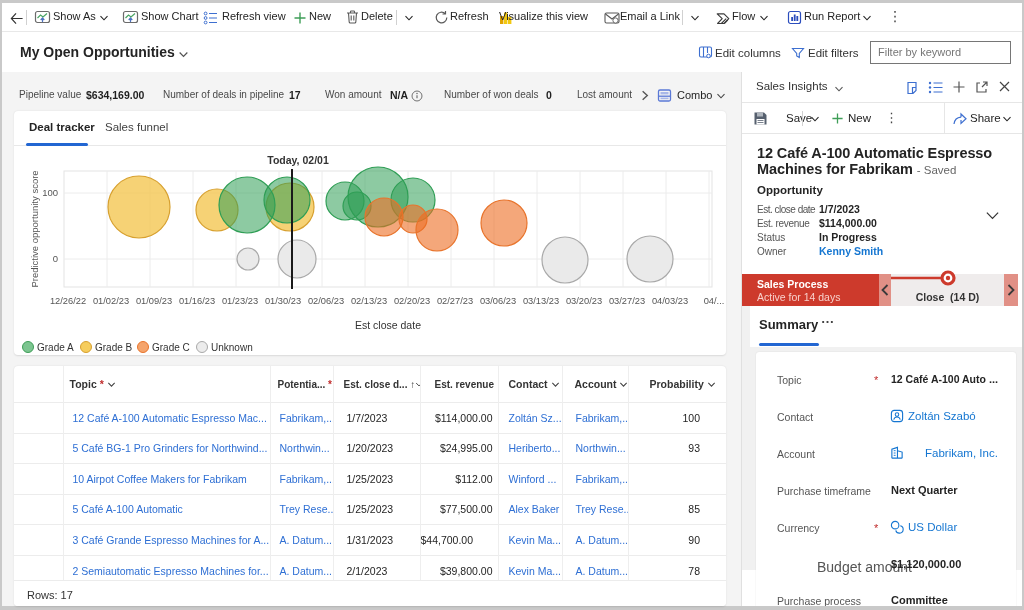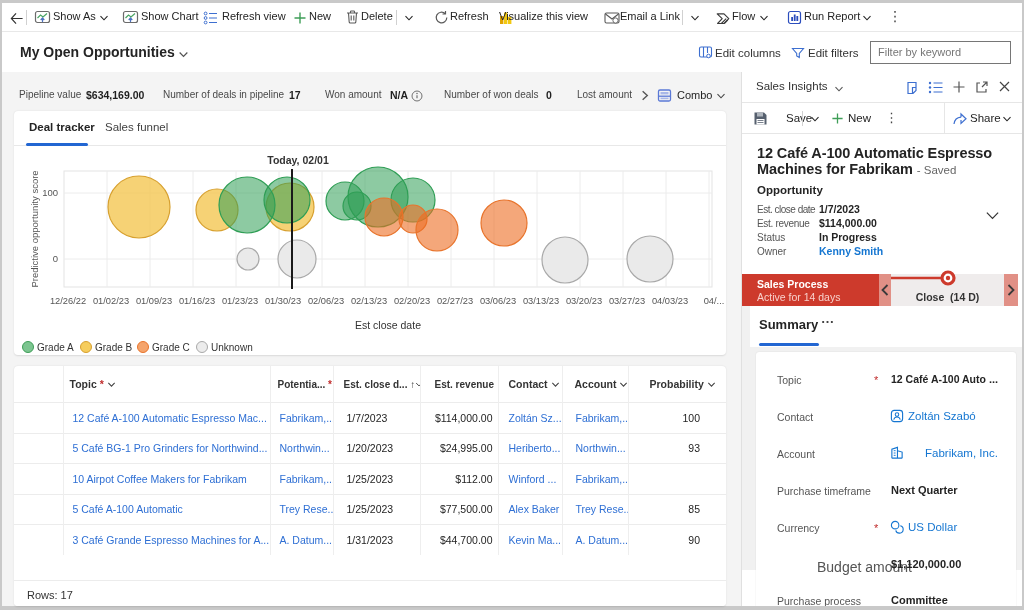--- a/index.html
+++ b/index.html
@@ -327,24 +327,34 @@
     <td class="tcell" style="border-right:1px solid #eee; padding-right:5px; text-align:right; color:#242424;">$77,500.00</td>
     <td class="tcell" style="border-right:1px solid #eee; padding-left:10px; color:#2e6fd4;">Alex Baker</td>
     <td class="tcell" style="border-right:1px solid #eee; padding-left:13px; color:#2e6fd4;">Trey Rese...</td>
     <td class="tcell" style="padding-right:26px; text-align:right; color:#242424;">85</td>
   </tr>
           <tr style="height:30.5px; border-top:1px solid #ececec;">
     <td style="border-right:1px solid #eee;"></td>
     <td class="tcell" style="border-right:1px solid #eee; padding-left:9px; color:#2e6fd4;">3 Café Grande Espresso Machines for A...</td>
     <td class="tcell" style="border-right:1px solid #eee; padding-left:9px; color:#2e6fd4;">A. Datum...</td>
     <td class="tcell" style="border-right:1px solid #eee; padding-left:13px; color:#242424;">1/31/2023</td>
-    <td class="tcell" style="border-right:1px solid #eee; padding-right:5px; text-align:right; color:#242424;">$44,700.00</td>
+    <td class="tcell" style="border-right:1px solid #eee; padding-right:5px; color:#242424;">$44,700.00</td>
     <td class="tcell" style="border-right:1px solid #eee; padding-left:10px; color:#2e6fd4;">Kevin Ma...</td>
     <td class="tcell" style="border-right:1px solid #eee; padding-left:13px; color:#2e6fd4;">A. Datum...</td>
     <td class="tcell" style="padding-right:26px; text-align:right; color:#242424;">90</td>
+  </tr>
+          <tr style="height:30.5px; border-top:1px solid #ececec;">
+    <td style="border-right:1px solid #eee;"></td>
+    <td class="tcell" style="border-right:1px solid #eee; padding-left:9px; color:#2e6fd4;">2 Semiautomatic Espresso Machines for...</td>
+    <td class="tcell" style="border-right:1px solid #eee; padding-left:9px; color:#2e6fd4;">A. Datum...</td>
+    <td class="tcell" style="border-right:1px solid #eee; padding-left:13px; color:#242424;">2/1/2023</td>
+    <td class="tcell" style="border-right:1px solid #eee; padding-right:5px; text-align:right; color:#242424;">$39,800.00</td>
+    <td class="tcell" style="border-right:1px solid #eee; padding-left:10px; color:#2e6fd4;">Kevin Ma...</td>
+    <td class="tcell" style="border-right:1px solid #eee; padding-left:13px; color:#2e6fd4;">A. Datum...</td>
+    <td class="tcell" style="padding-right:26px; text-align:right; color:#242424;">78</td>
   </tr>
         </tbody>
       </table>
     <div class="abs" style="left:0; top:214px; width:712px; height:26px; background:#fff; border-top:1px solid #ececec;"></div>
       <div class="abs" style="left:13px; top:223px; font-size:11px; color:#333;">Rows: 17</div>
   </div>
 
   <div class="panel">
     <div class="abs" style="left:0; top:0; width:281px; height:31px; border-bottom:1px solid #e6e6e6;">
       <span class="abs" style="left:14px; top:8px; font-size:11.5px; color:#333;">Sales Insights</span>

